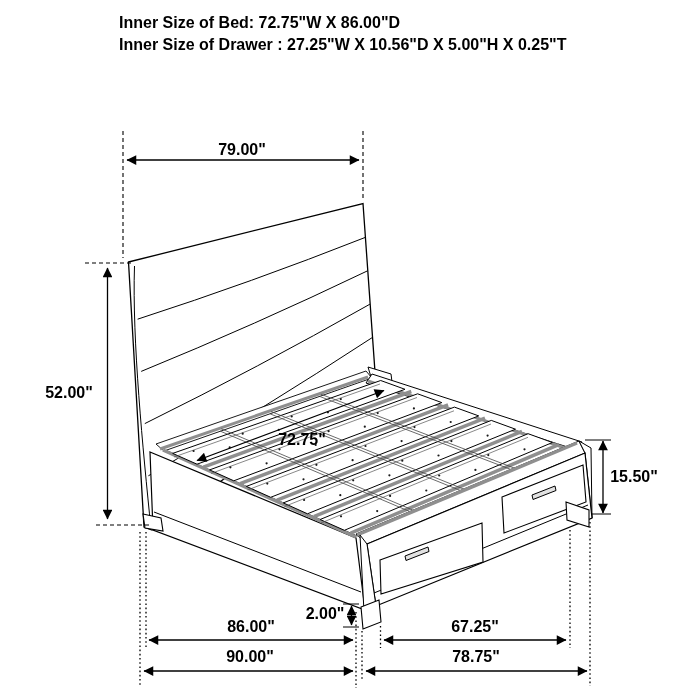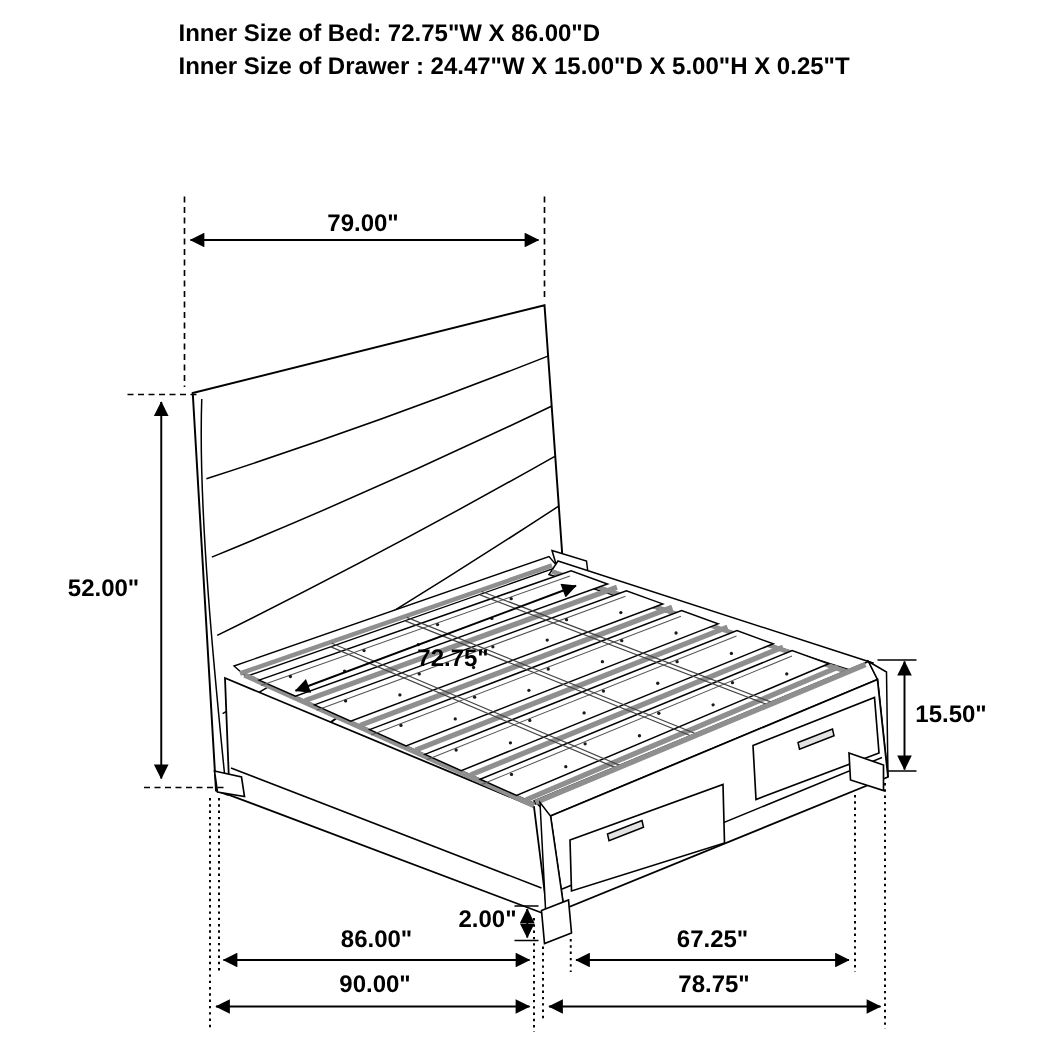--- a/index.html
+++ b/index.html
@@ -176,21 +176,21 @@
         <line x1="149" y1="640" x2="353" y2="640" marker-start="url(#ah)" marker-end="url(#ah)"></line>
         <line x1="384" y1="640" x2="566" y2="640" marker-start="url(#ah)" marker-end="url(#ah)"></line>
         <line x1="144" y1="671" x2="353" y2="671" marker-start="url(#ah)" marker-end="url(#ah)"></line>
         <line x1="366" y1="671" x2="587" y2="671" marker-start="url(#ah)" marker-end="url(#ah)"></line>
       </g>
     </g>
   </svg>
 
   <div class="hdr">
     <div>Inner Size of Bed: 72.75"W X 86.00"D</div>
-    <div>Inner Size of Drawer : 24.47"W X 15.00"D X 5.00"H X 0.25"T</div>
+    <div>Inner Size of Drawer : 27.25"W X 10.56"D X 5.00"H X 0.25"T</div>
   </div>
 
   <div class="dim" style="left:242px;top:150px;">79.00"</div>
   <div class="dim" style="left:69px; top:393px;">52.00"</div>
   <div class="dim" style="left:302px;top:440px;">72.75"</div>
   <div class="dim" style="left:634px;top:477px;">15.50"</div>
   <div class="dim" style="left:325px;top:614px;">2.00"</div>
   <div class="dim" style="left:251px;top:627px;">86.00"</div>
   <div class="dim" style="left:475px;top:627px;">67.25"</div>
   <div class="dim" style="left:250px;top:657px;">90.00"</div>

